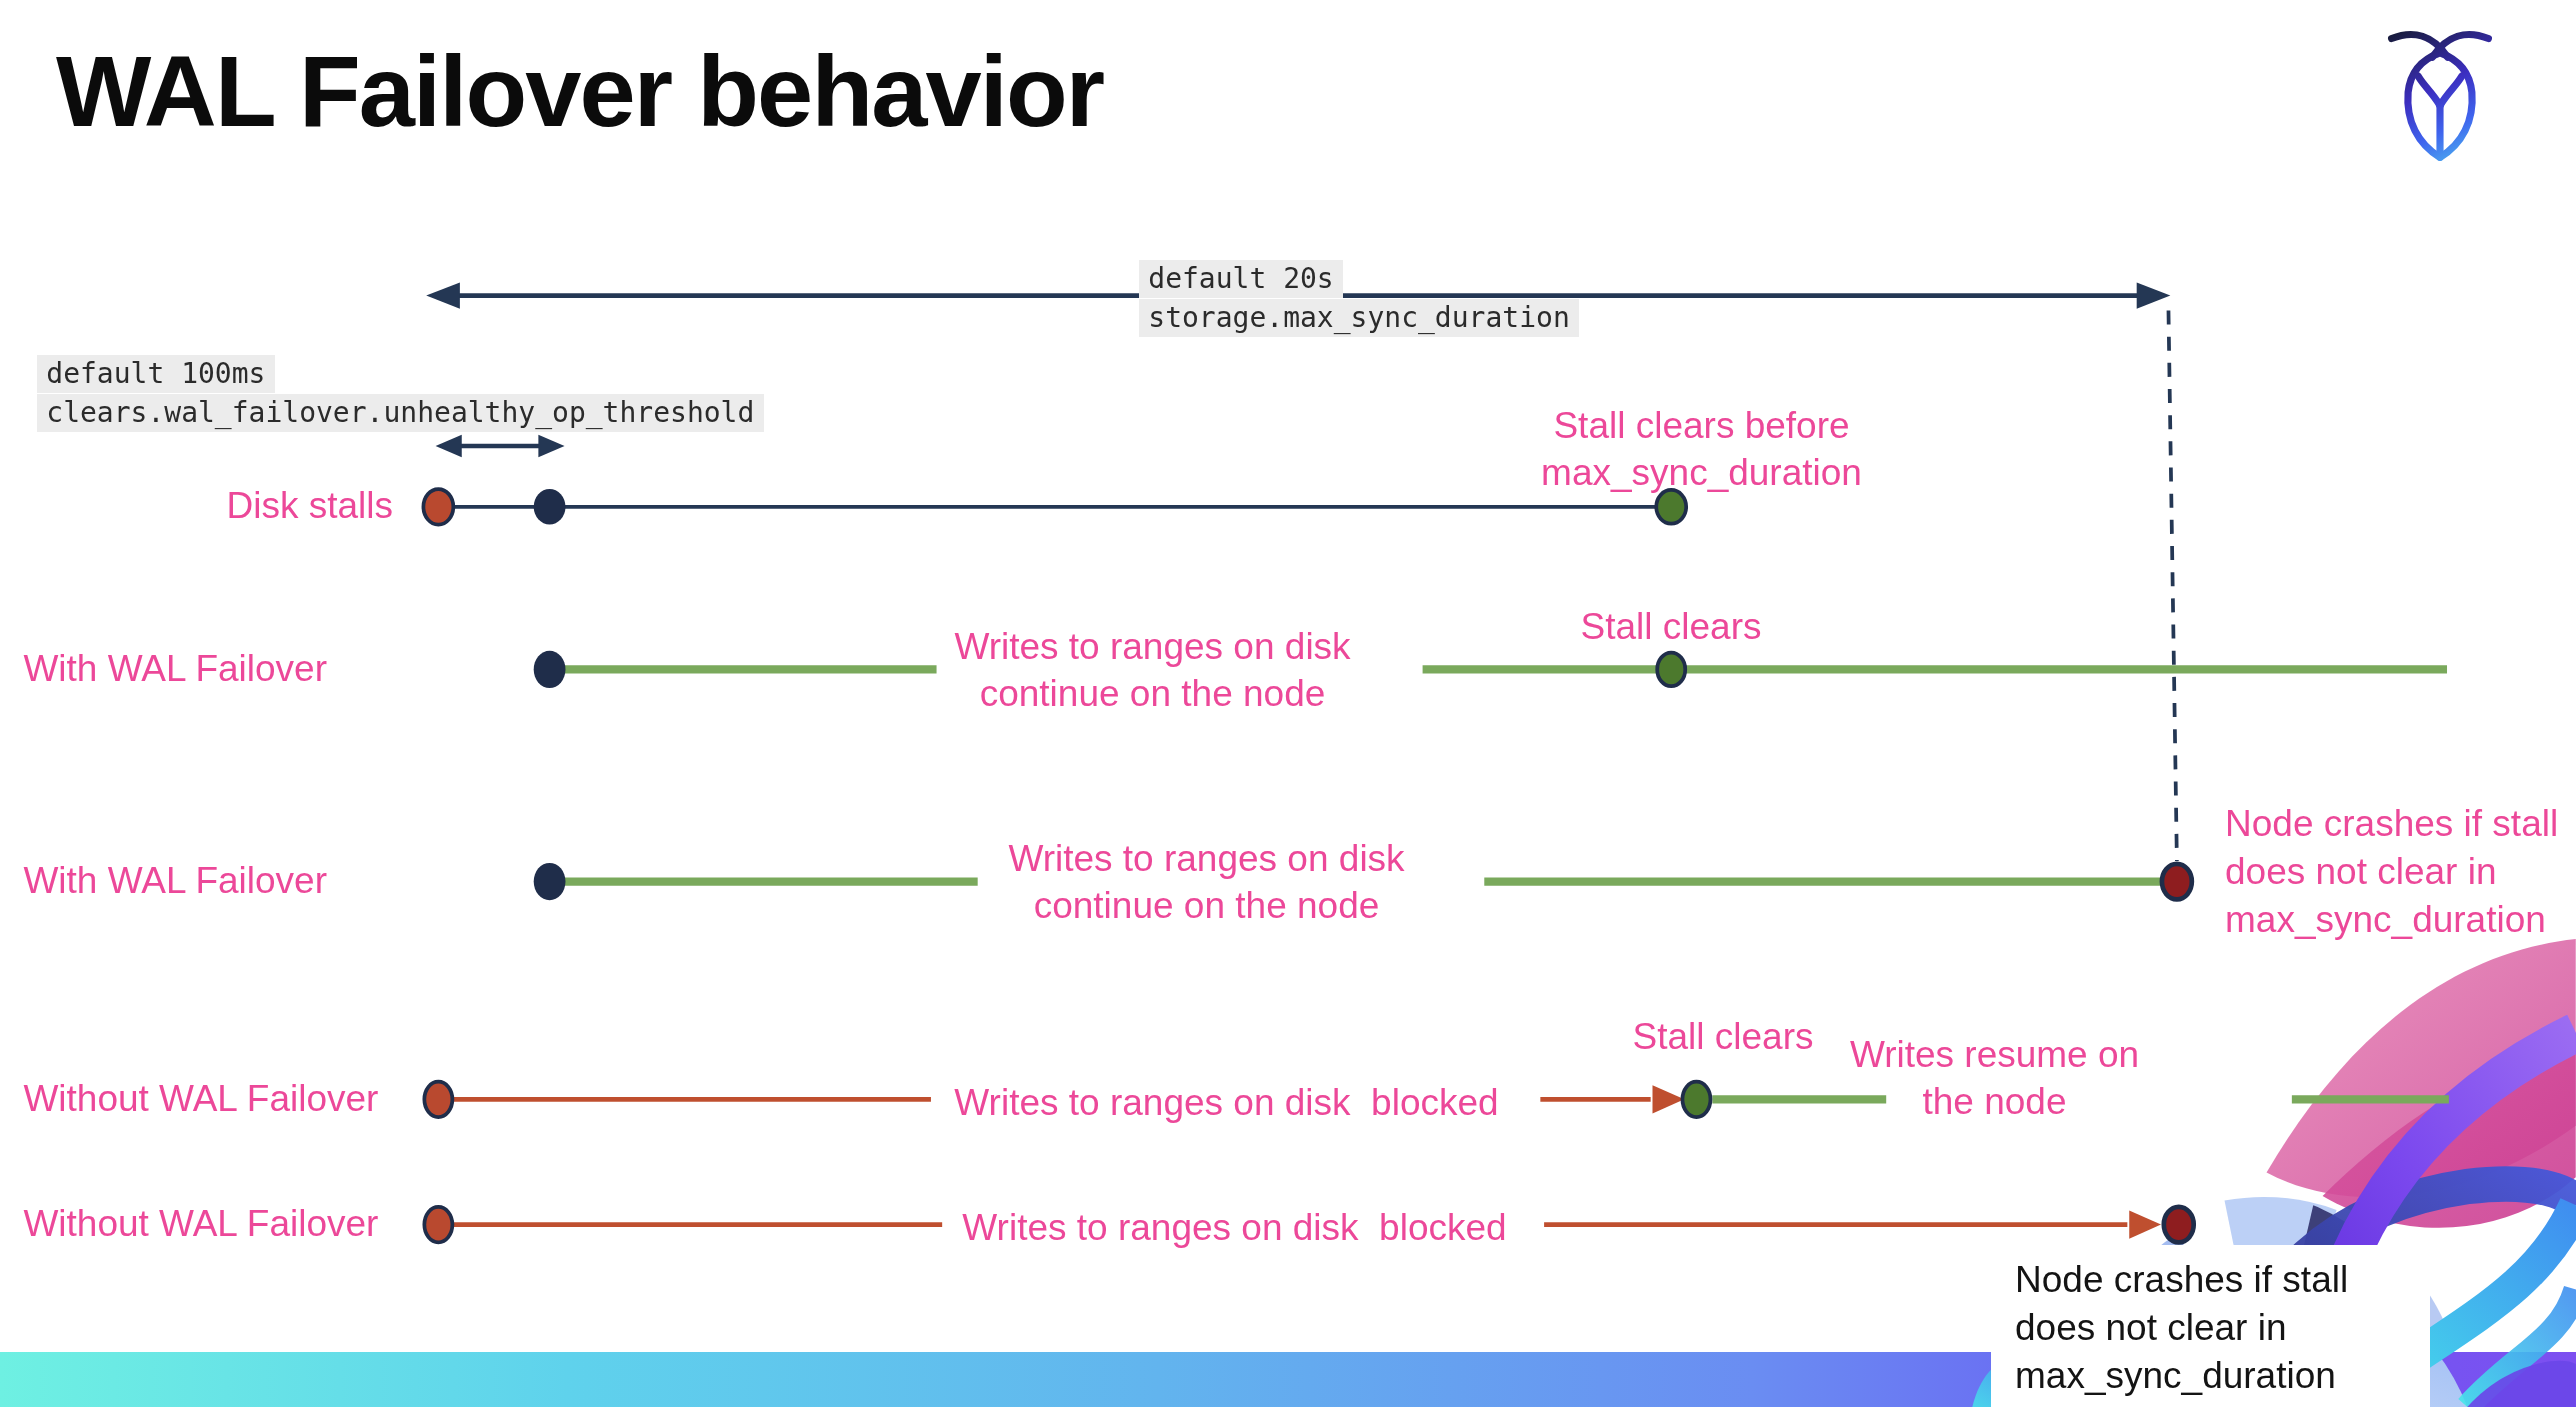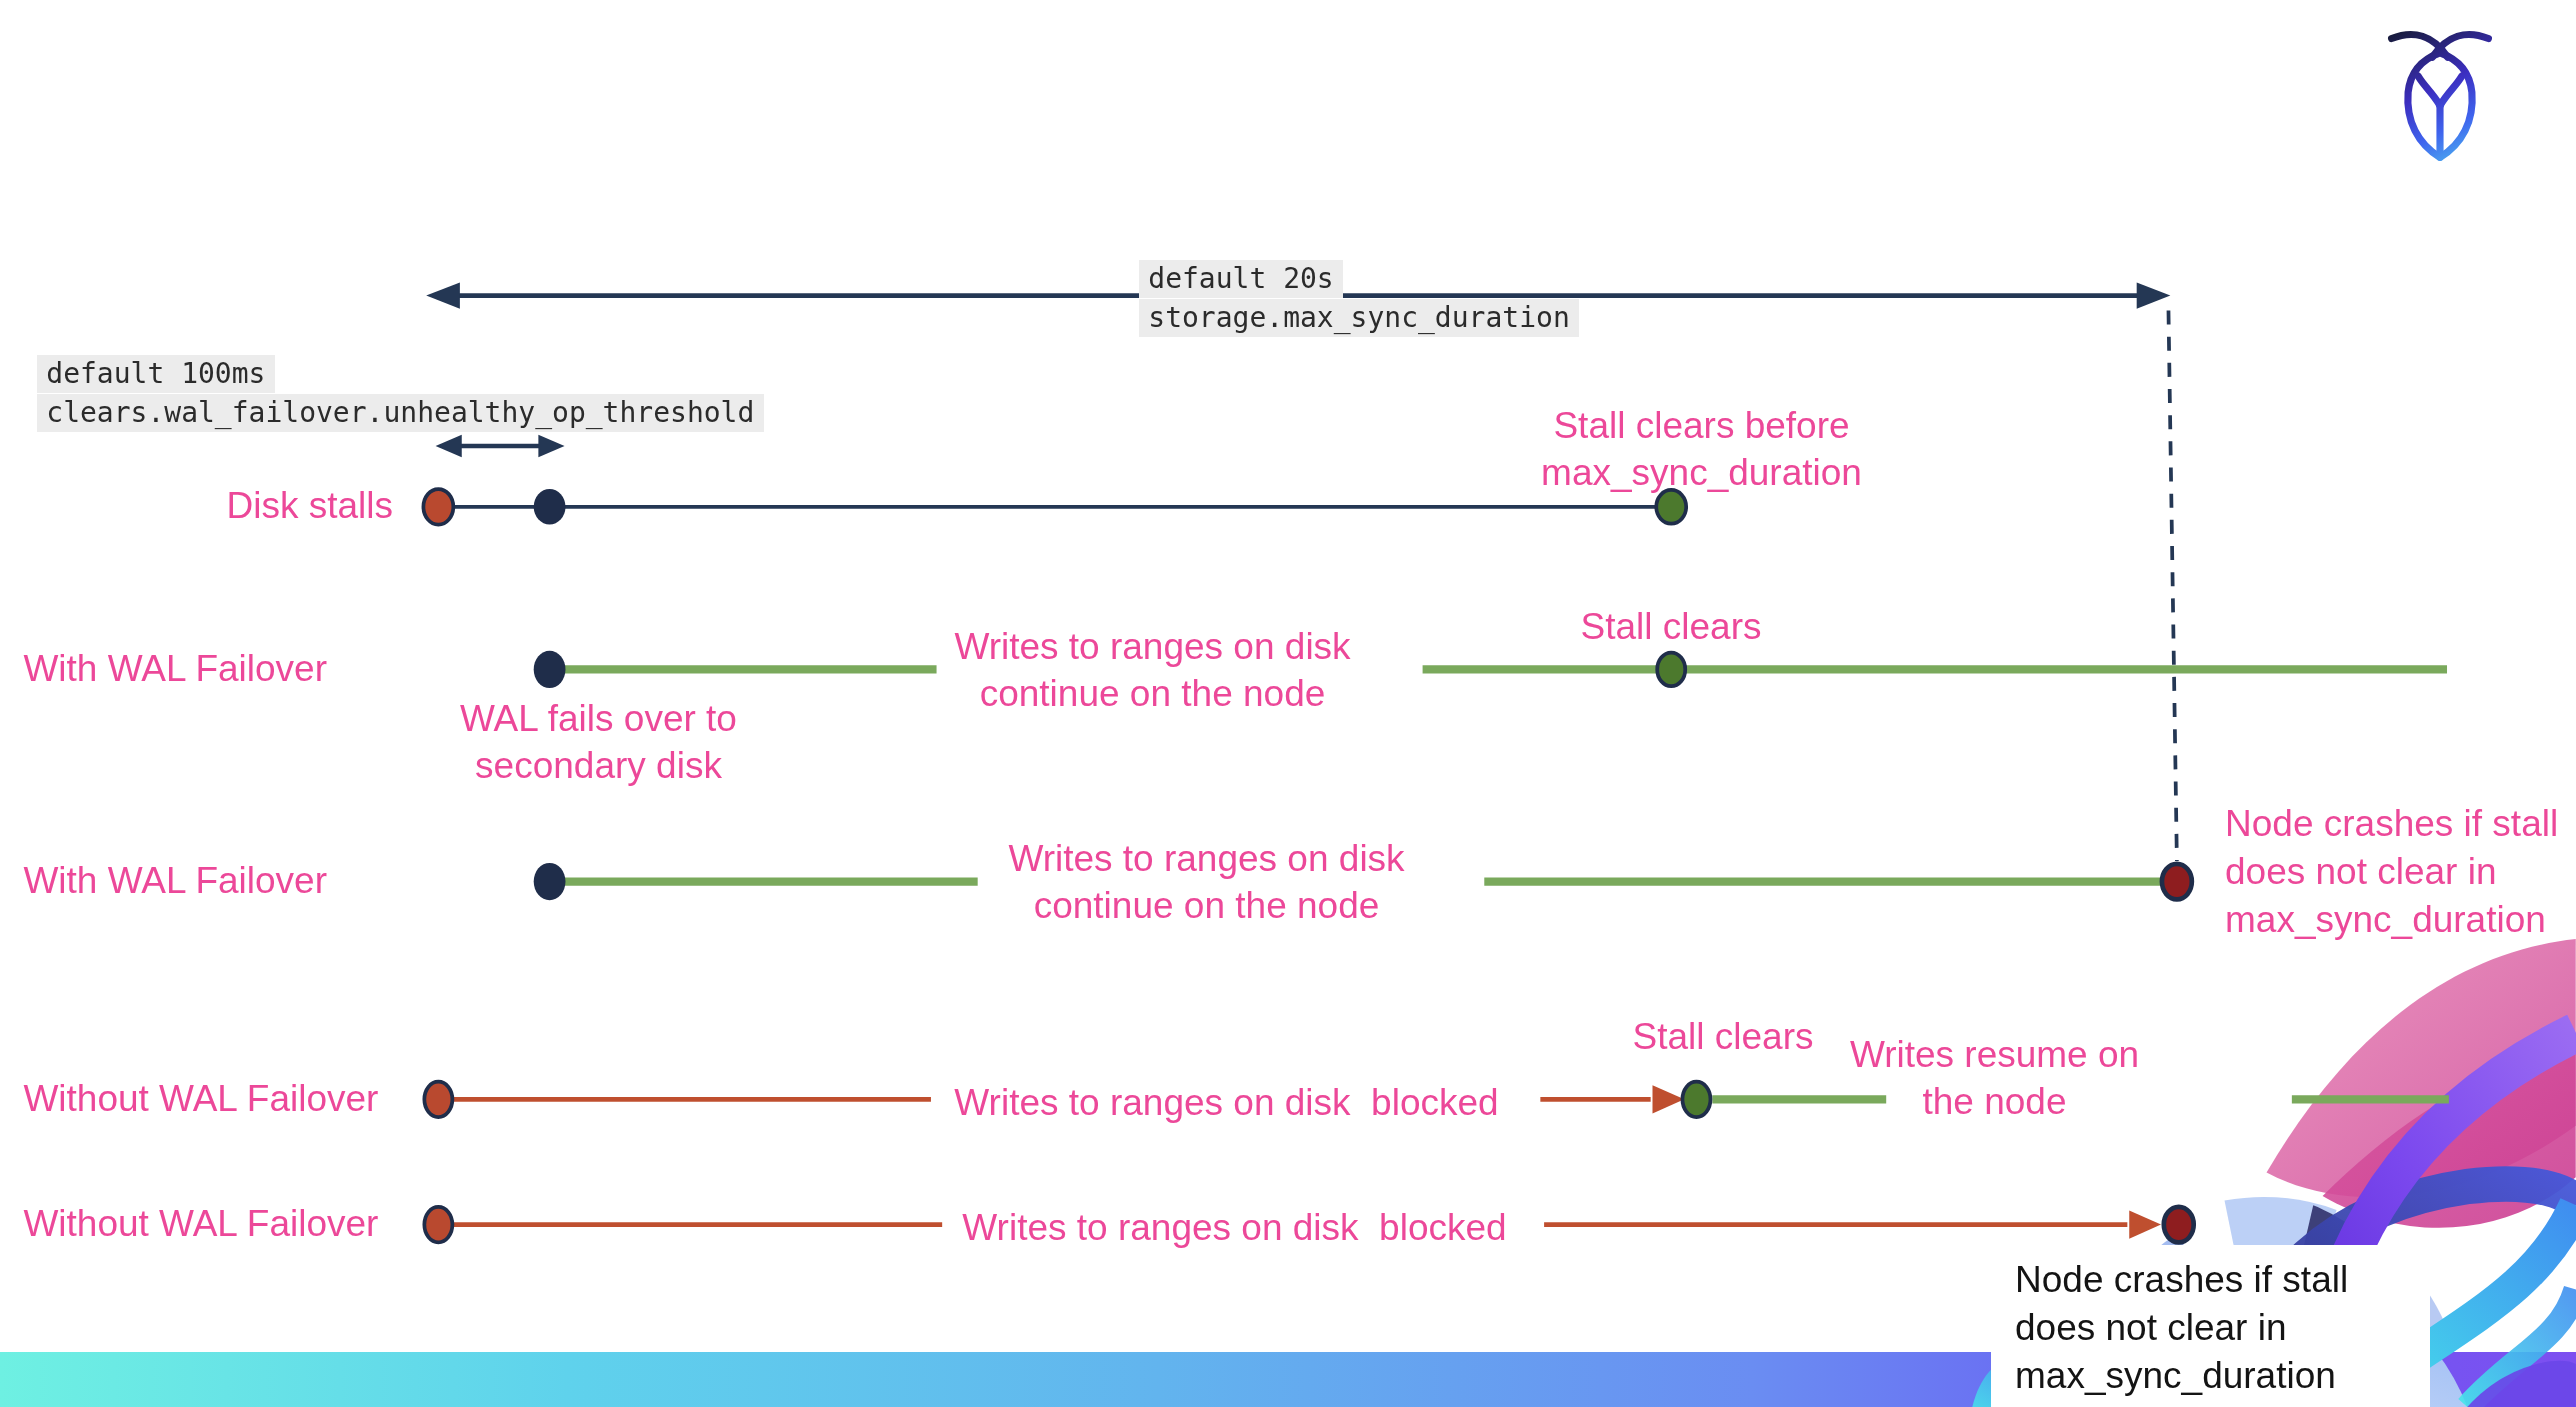--- a/index.html
+++ b/index.html
@@ -22,20 +22,21 @@
   .callout{position:absolute;left:1991px;top:1245px;width:439px;height:163px;background:#ffffff;z-index:5;}
   .callout .ann-inner{position:absolute;left:24px;top:11.2px;font-size:37px;line-height:48px;
        color:#141414;text-align:left;white-space:pre-wrap;}
   .r{text-align:right;}
 </style>
 </head>
 <body>
 
 <div class="stage">
 
+  <div class="title">WAL Failover behavior</div>
 
   <svg class="logo" viewBox="0 0 100 125">
     <defs>
       <linearGradient id="gLogo" x1="20" y1="0" x2="85" y2="125" gradientUnits="userSpaceOnUse">
         <stop offset="0" stop-color="#171b38"></stop>
         <stop offset="0.45" stop-color="#3c2ec0"></stop>
         <stop offset="0.72" stop-color="#3f64ee"></stop>
         <stop offset="1" stop-color="#4fc1f0"></stop>
       </linearGradient>
     </defs>
@@ -156,22 +157,20 @@
   <div class="cfg" style="left:37px;top:394px;">clears.wal_failover.unhealthy_op_threshold</div>
 
   <div class="rowlabel r" style="left:131px;top:481px;width:262px;">Disk stalls</div>
   <div class="rowlabel" style="left:23.4px;top:644px;width:393px;">With WAL Failover</div>
   <div class="rowlabel" style="left:23.4px;top:856px;width:393px;">With WAL Failover</div>
   <div class="rowlabel" style="left:23.4px;top:1074px;width:393px;">Without WAL Failover</div>
   <div class="rowlabel" style="left:23.4px;top:1199px;width:393px;">Without WAL Failover</div>
 
   <div class="ann" style="left:1524px;top:402px;width:355px;">Stall clears before
 max_sync_duration</div>
-  <div class="ann" style="left:416px;top:695px;width:365px;">WAL fails over to
-secondary disk</div>
   <div class="ann" style="left:942px;top:623px;width:421px;">Writes to ranges on disk
 continue on the node</div>
   <div class="ann" style="left:1531px;top:603px;width:280px;">Stall clears</div>
   <div class="ann" style="left:996px;top:835px;width:421px;">Writes to ranges on disk
 continue on the node</div>
   <div class="ann left" style="left:2225px;top:800px;width:355px;line-height:48px;">Node crashes if stall
 does not clear in
 max_sync_duration</div>
   <div class="ann" style="left:944px;top:1079px;width:565px;">Writes to ranges on disk  blocked</div>
   <div class="ann" style="left:1583px;top:1013px;width:280px;">Stall clears</div>

